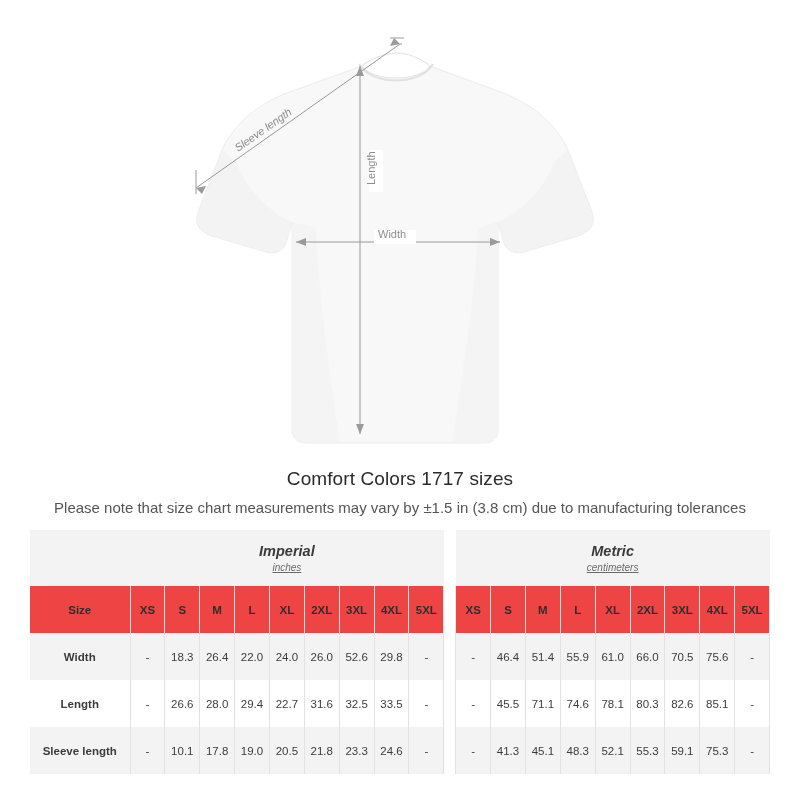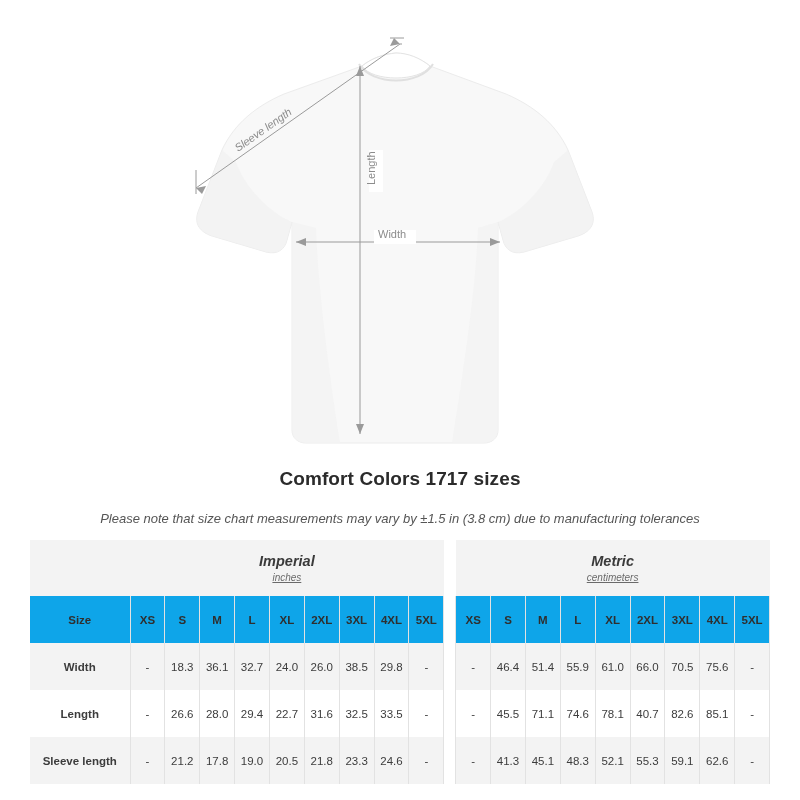--- a/index.html
+++ b/index.html
@@ -30,29 +30,28 @@
   }
   .illustration svg { display: block; }
 
   
   .title-block {
     text-align: center;
     padding-top: 8px;
   }
   .chart-title {
     font-size: 19px;
-    font-weight: bold;
+    font-weight: normal;
     color: #2b2b2b;
     letter-spacing: .1px;
   }
   .chart-note {
-    font-size: 13px;
-    font-style: italic;
+    font-size: 15px;
     color: #555;
-    margin-top: 21px;
+    margin-top: 9px;
   }
 
   
   .table-wrap {
     margin: 14px 32px 0 30px;
   }
   table.size-table {
     width: 740px;
     border-collapse: collapse;
     table-layout: fixed;
@@ -77,21 +76,21 @@
     text-decoration: underline;
   }
   table.size-table td {
     font-size: 11.5px;
     color: #3c3c3c;
     text-align: center;
     height: 47px;
     padding: 0;
   }
   tr.header-row td {
-    background: #0ea5e9;
+    background: #ef4444;
     font-weight: bold;
     font-size: 11.5px;
     color: #2f2f2f;
   }
   tr.data-row td {
     background: #f3f3f3;
   }
   tr.data-row.alt td {
     background: #ffffff;
   }
@@ -237,25 +236,25 @@
           <td class="col-val bordered">2XL</td>
           <td class="col-val bordered">3XL</td>
           <td class="col-val bordered">4XL</td>
           <td class="col-val bordered">5XL</td>
         </tr>
 
         <tr class="data-row">
           <td class="col-label row-label">Width</td>
           <td class="col-val bordered">-</td>
           <td class="col-val bordered">18.3</td>
-          <td class="col-val bordered">36.1</td>
-          <td class="col-val bordered">32.7</td>
+          <td class="col-val bordered">26.4</td>
+          <td class="col-val bordered">22.0</td>
           <td class="col-val bordered">24.0</td>
           <td class="col-val bordered">26.0</td>
-          <td class="col-val bordered">38.5</td>
+          <td class="col-val bordered">52.6</td>
           <td class="col-val bordered">29.8</td>
           <td class="col-val bordered">-</td>
           <td class="sep"></td>
           <td class="col-val bordered">-</td>
           <td class="col-val bordered">46.4</td>
           <td class="col-val bordered">51.4</td>
           <td class="col-val bordered">55.9</td>
           <td class="col-val bordered">61.0</td>
           <td class="col-val bordered">66.0</td>
           <td class="col-val bordered">70.5</td>
@@ -273,45 +272,45 @@
           <td class="col-val bordered">31.6</td>
           <td class="col-val bordered">32.5</td>
           <td class="col-val bordered">33.5</td>
           <td class="col-val bordered">-</td>
           <td class="sep"></td>
           <td class="col-val bordered">-</td>
           <td class="col-val bordered">45.5</td>
           <td class="col-val bordered">71.1</td>
           <td class="col-val bordered">74.6</td>
           <td class="col-val bordered">78.1</td>
-          <td class="col-val bordered">40.7</td>
+          <td class="col-val bordered">80.3</td>
           <td class="col-val bordered">82.6</td>
           <td class="col-val bordered">85.1</td>
           <td class="col-val bordered">-</td>
         </tr>
 
         <tr class="data-row">
           <td class="col-label row-label">Sleeve length</td>
           <td class="col-val bordered">-</td>
-          <td class="col-val bordered">21.2</td>
+          <td class="col-val bordered">10.1</td>
           <td class="col-val bordered">17.8</td>
           <td class="col-val bordered">19.0</td>
           <td class="col-val bordered">20.5</td>
           <td class="col-val bordered">21.8</td>
           <td class="col-val bordered">23.3</td>
           <td class="col-val bordered">24.6</td>
           <td class="col-val bordered">-</td>
           <td class="sep"></td>
           <td class="col-val bordered">-</td>
           <td class="col-val bordered">41.3</td>
           <td class="col-val bordered">45.1</td>
           <td class="col-val bordered">48.3</td>
           <td class="col-val bordered">52.1</td>
           <td class="col-val bordered">55.3</td>
           <td class="col-val bordered">59.1</td>
-          <td class="col-val bordered">62.6</td>
+          <td class="col-val bordered">75.3</td>
           <td class="col-val bordered">-</td>
         </tr>
       </tbody>
     </table>
   </div>
 
 </div>
 
 </body></html>

